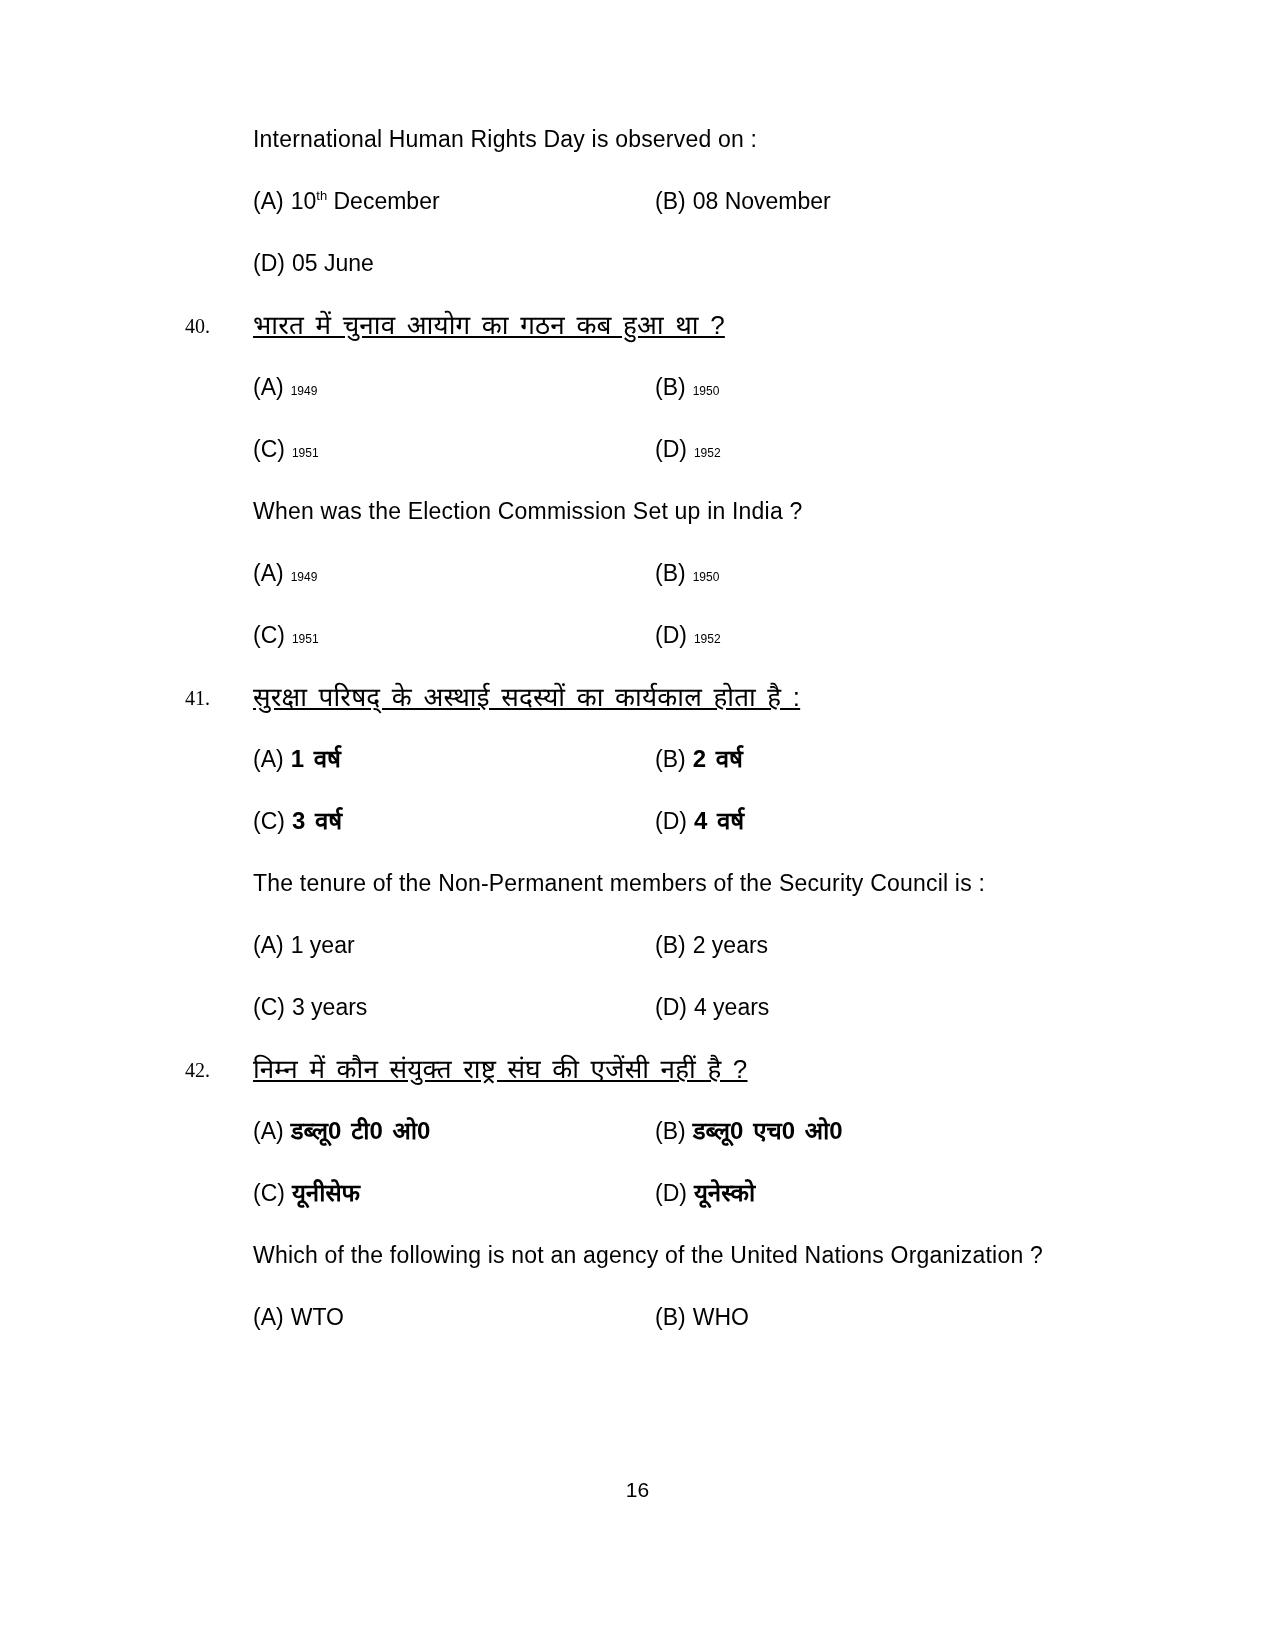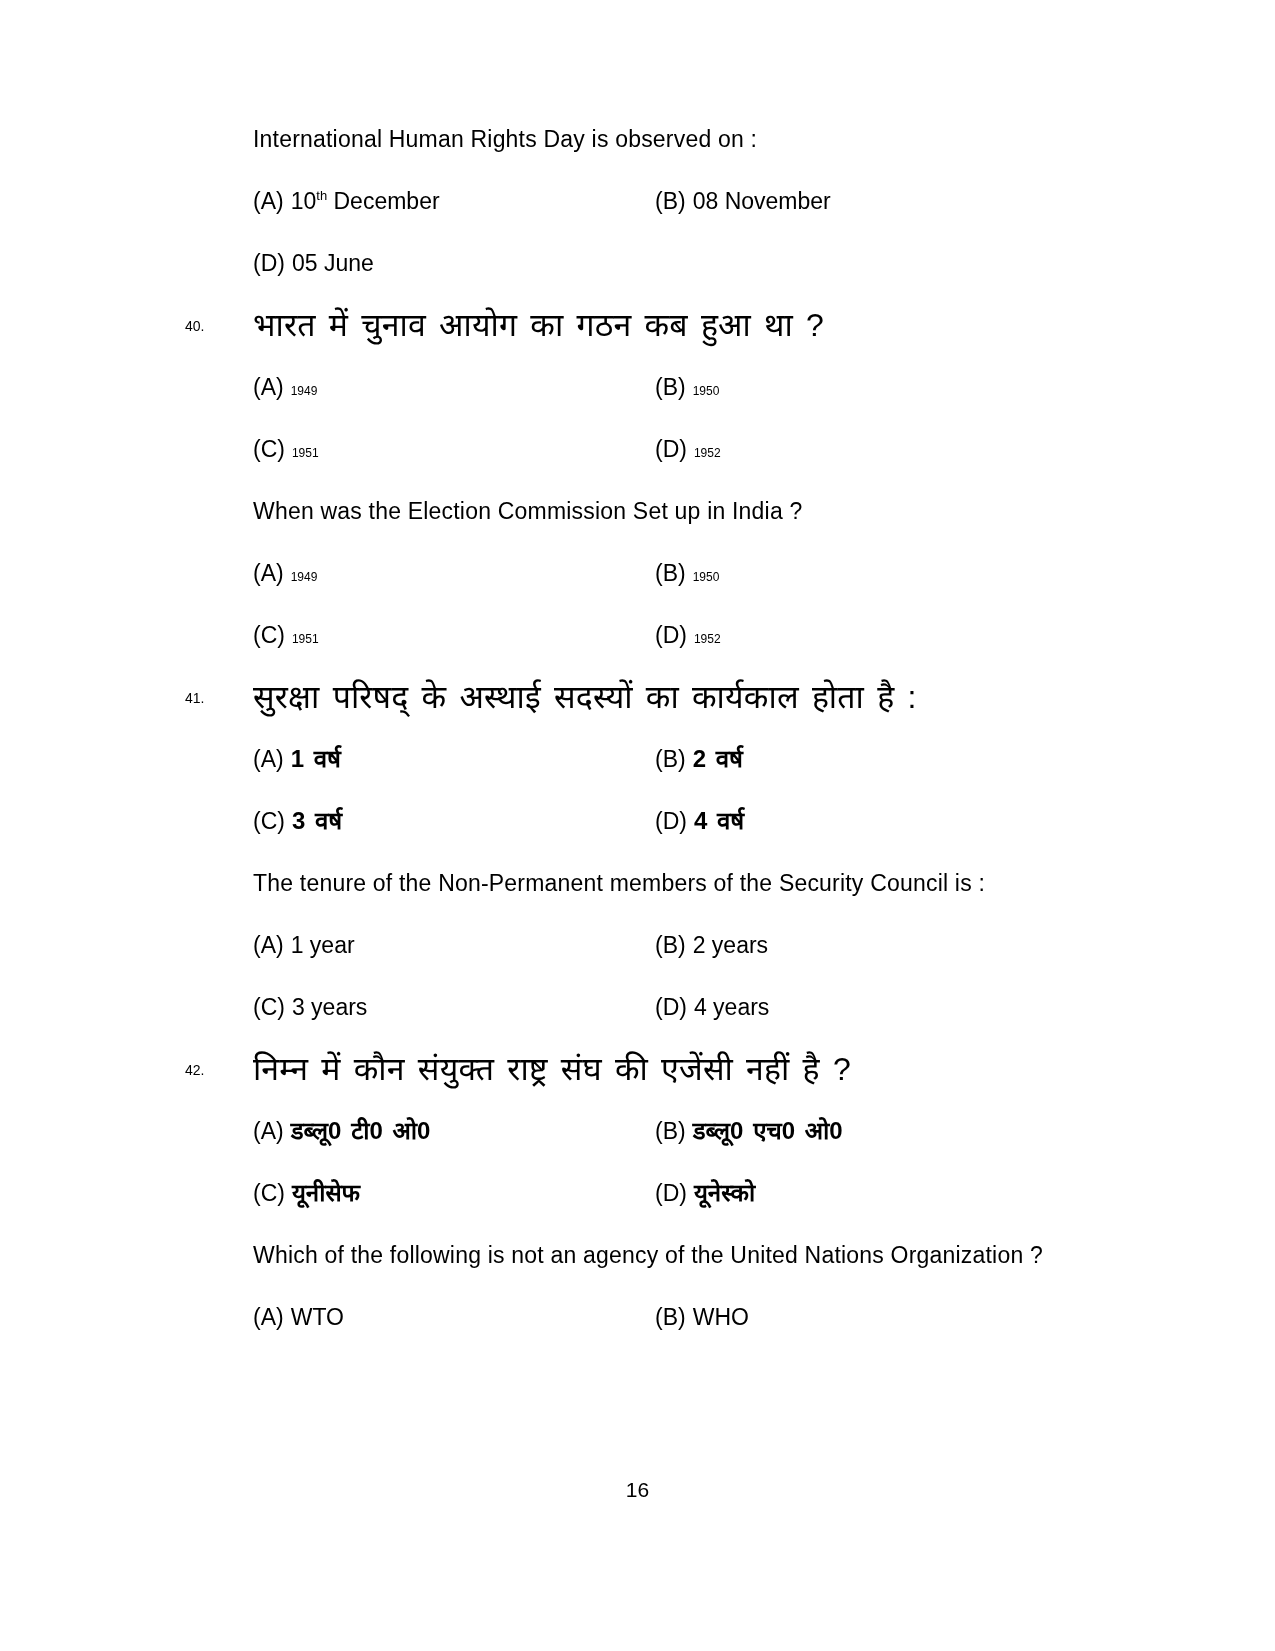--- a/index.html
+++ b/index.html
@@ -10,28 +10,28 @@
     position: relative; overflow: hidden;
   }
   .content {
     position: absolute; left: 253px; top: 108px; width: 837px;
   }
   .q-block { position: relative; }
   .q-line {
     font-size: 23px; line-height: 62px; height: 62px;
     white-space: nowrap; letter-spacing: 0.2px;
   }
-  .q-line.hi { font-size: 32px; word-spacing: 4px; }
+  .q-line.hi { font-size: 26px; word-spacing: 4px; text-decoration: underline; }
   .q-line.justify {
     white-space: normal; height: auto;
     text-align: justify; text-align-last: left;
   }
   .q-num {
     position: absolute; left: -68px; top: 0;
-    font-size: 14px; line-height: 64px;
+    font-size: 20px; line-height: 64px; font-family: Liberation Serif, serif;
   }
   .opt-row { display: flex; height: 62px; line-height: 62px; }
   .opt { white-space: nowrap; }
   .opt:first-child { width: 402px; flex: none; }
   .opt-label { font-size: 23px; }
   .opt-text { font-size: 23px; margin-left: 7px; }
   .opt-text.small { font-size: 12px; }
   .opt-text.hi { font-size: 24px; word-spacing: 3px; font-weight: bold; }
   sup { font-size: 13px; vertical-align: super; line-height: 0; }
   .page-num {

